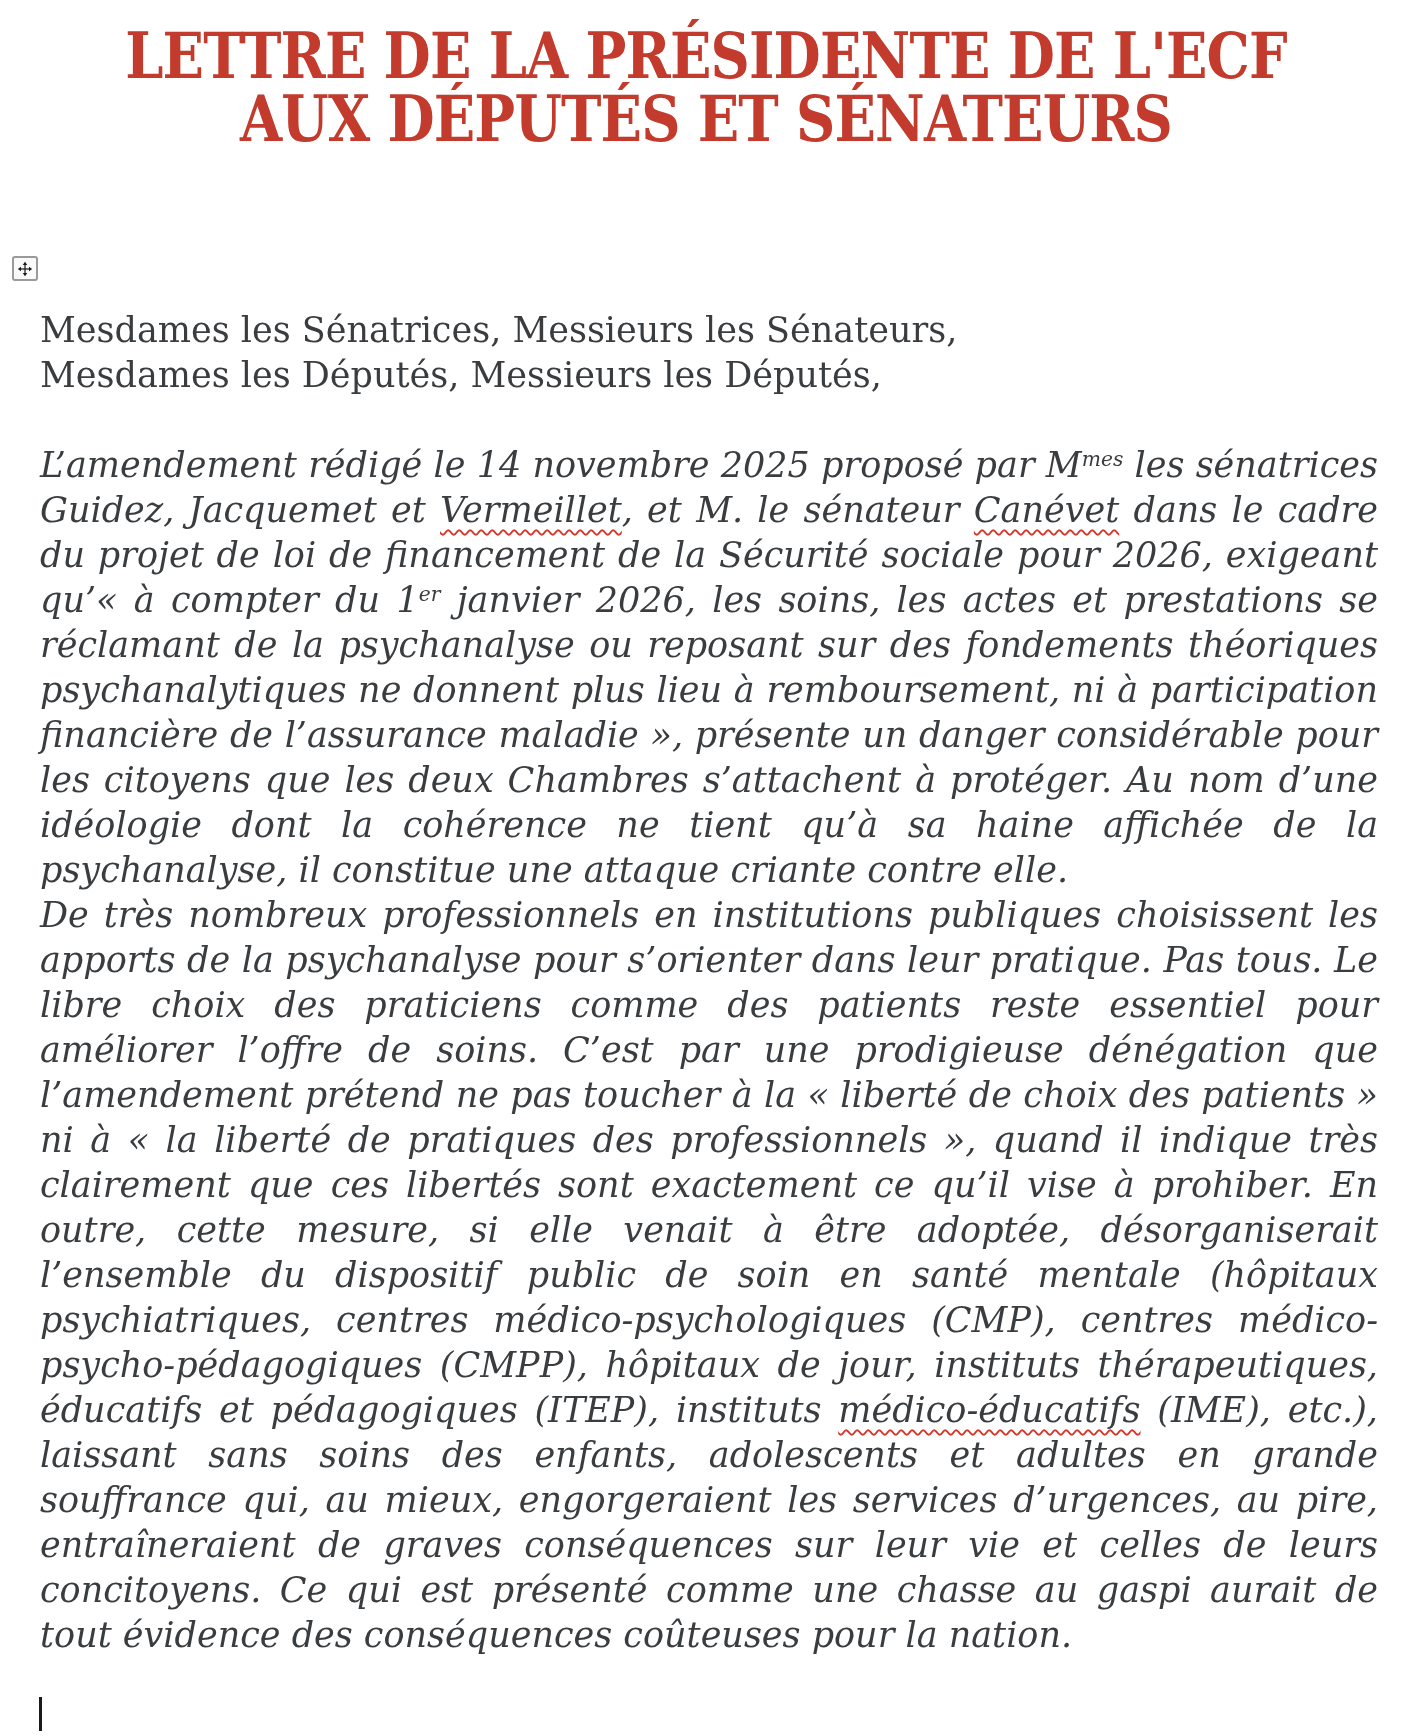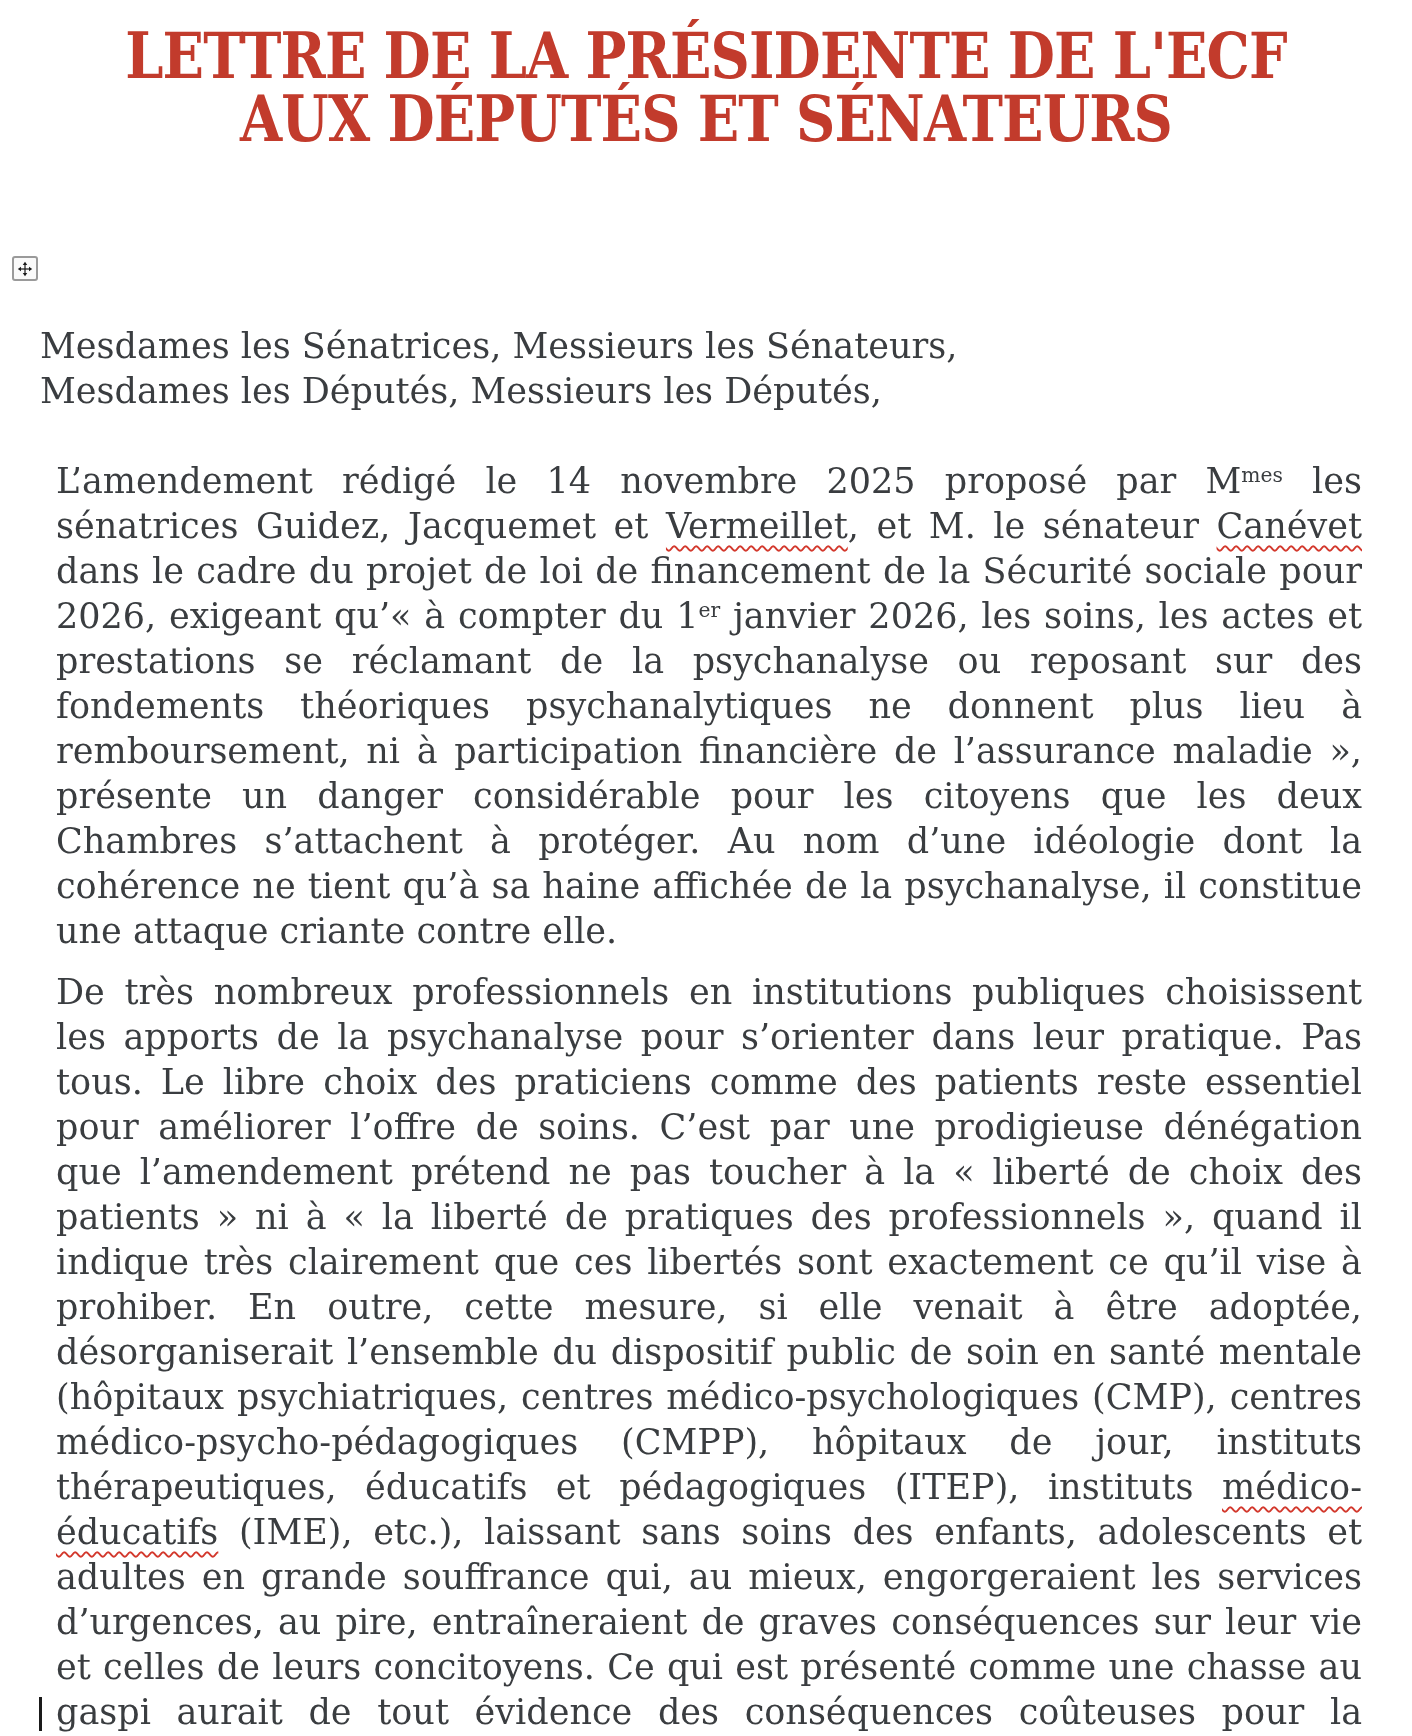--- a/index.html
+++ b/index.html
@@ -52,26 +52,27 @@
   
   .body-text {
     position: absolute;
     left: 40px;
     top: 308px;
     width: 1338px;
     font-size: 35px;
     line-height: 45px;
     color: #3a3d40;
   }
-  .salutation { text-align: left; margin: 16px 0 45px 0; }
+  .salutation { text-align: left; margin: 0 0 45px 0; }
   .salutation div { white-space: nowrap; }
   .para {
-    margin: 16px;
+    margin: 0;
     text-align: justify;
     text-justify: inter-word;
+    font-style: italic;
   }
   .sup {
     font-size: 58%;
     position: relative;
     top: -0.55em;
     line-height: 0;
   }
   .misspelled {
     text-decoration-line: underline;
     text-decoration-style: wavy;

